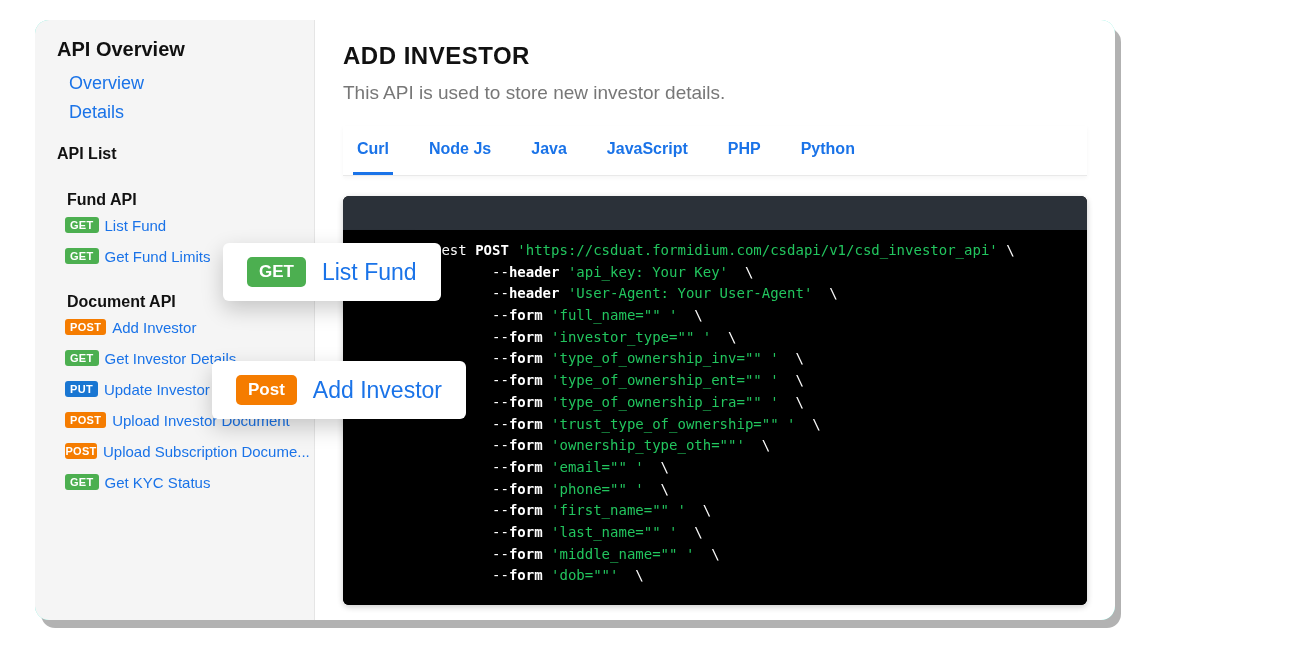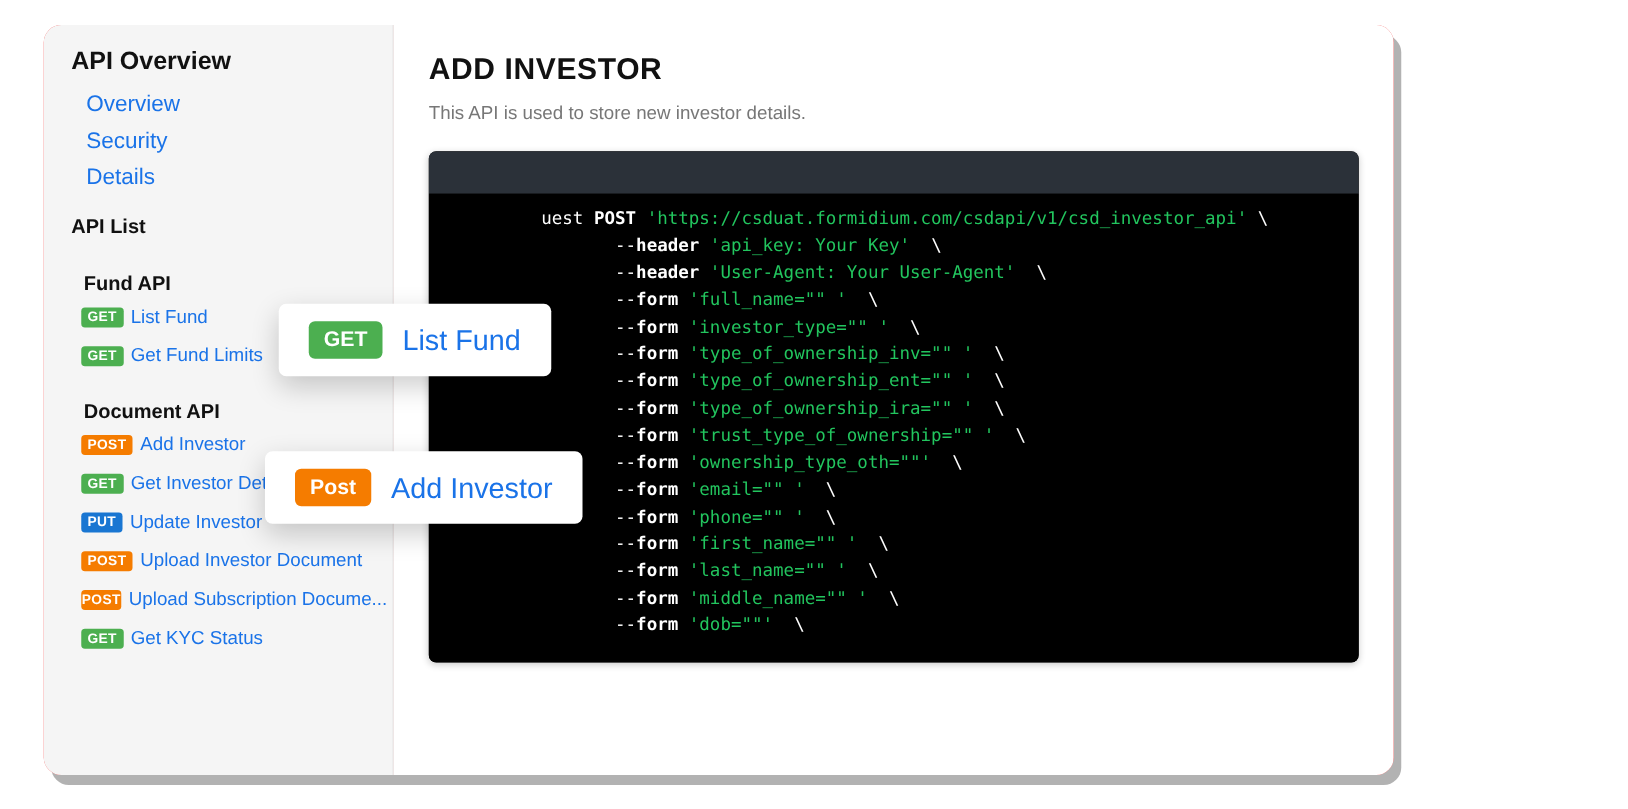--- a/index.html
+++ b/index.html
@@ -9,21 +9,21 @@
     width: 1302px;
     height: 647px;
     position: relative;
   }
   .window {
     position: absolute;
     left: 35px;
     top: 20px;
     width: 1080px;
     height: 600px;
-    background: #ef4444;
+    background: #5eead4;
     border-radius: 14px;
     box-shadow: 6px 8px 0 rgba(0,0,0,0.3);
     overflow: hidden;
     display: flex;
   }
   
   .sidebar {
     width: 280px;
     background: #f5f5f5;
     border-right: 1px solid #e5e5e5;
@@ -95,21 +95,21 @@
     background: #fff;
   }
   .page-title {
     font-size: 24px;
     font-weight: 800;
     letter-spacing: 0.5px;
     color: #111;
     margin-bottom: 12px;
   }
   .page-desc {
-    font-size: 15px;
+    font-size: 19px;
     color: #777;
     margin-bottom: 22px;
   }
   .tabs {
     display: flex;
     gap: 32px;
     border-bottom: 1px solid #e9e9e9;
     padding: 0 10px;
     box-shadow: 0 2px 4px rgba(0,0,0,0.04);
   }
@@ -180,21 +180,20 @@
 </style>
 </head>
 <body>
 
 <div class="window">
 
   <aside class="sidebar">
     <h1>API Overview</h1>
     <div class="overview-links">
       <a href="#">Overview</a>
-      <a href="#">Security</a>
       <a href="#">Details</a>
     </div>
 
     <h2 class="section">API List</h2>
 
     <div class="api-group-title">Fund API</div>
 
     <div class="api-item">
       <span class="method-badge m-get">GET</span>
       <a href="#">List Fund</a>
@@ -229,20 +228,28 @@
     <div class="api-item">
       <span class="method-badge m-get">GET</span>
       <a href="#">Get KYC Status</a>
     </div>
   </aside>
 
   <main class="main">
     <div class="page-title">ADD INVESTOR</div>
     <div class="page-desc">This API is used to store new investor details.</div>
 
+    <div class="tabs">
+      <div class="tab active">Curl</div>
+      <div class="tab">Node Js</div>
+      <div class="tab">Java</div>
+      <div class="tab">JavaScript</div>
+      <div class="tab">PHP</div>
+      <div class="tab">Python</div>
+    </div>
 
     <div class="code-shell">
       <div class="code-header"></div>
       <pre class="code" id="code-pre"><span class="cw">uest </span><span class="ck">POST</span> <span class="cg">'https://csduat.formidium.com/csdapi/v1/csd_investor_api'</span><span class="cs"> \</span>
        <span class="cw">--</span><span class="ck">header</span> <span class="cg">'api_key: Your Key'</span><span class="cs">  \</span>
        <span class="cw">--</span><span class="ck">header</span> <span class="cg">'User-Agent: Your User-Agent'</span><span class="cs">  \</span>
        <span class="cw">--</span><span class="ck">form</span> <span class="cg">'full_name="" '</span><span class="cs">  \</span>
        <span class="cw">--</span><span class="ck">form</span> <span class="cg">'investor_type="" '</span><span class="cs">  \</span>
        <span class="cw">--</span><span class="ck">form</span> <span class="cg">'type_of_ownership_inv="" '</span><span class="cs">  \</span>
        <span class="cw">--</span><span class="ck">form</span> <span class="cg">'type_of_ownership_ent="" '</span><span class="cs">  \</span>

